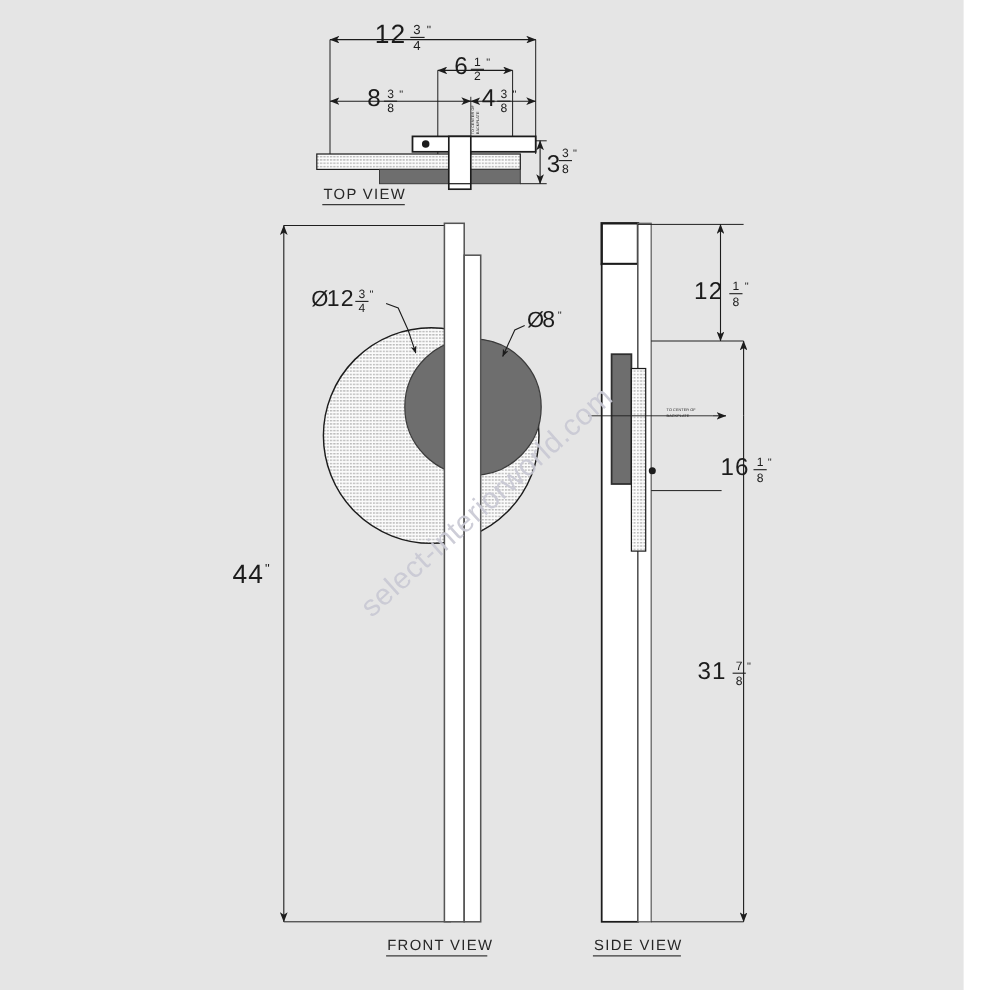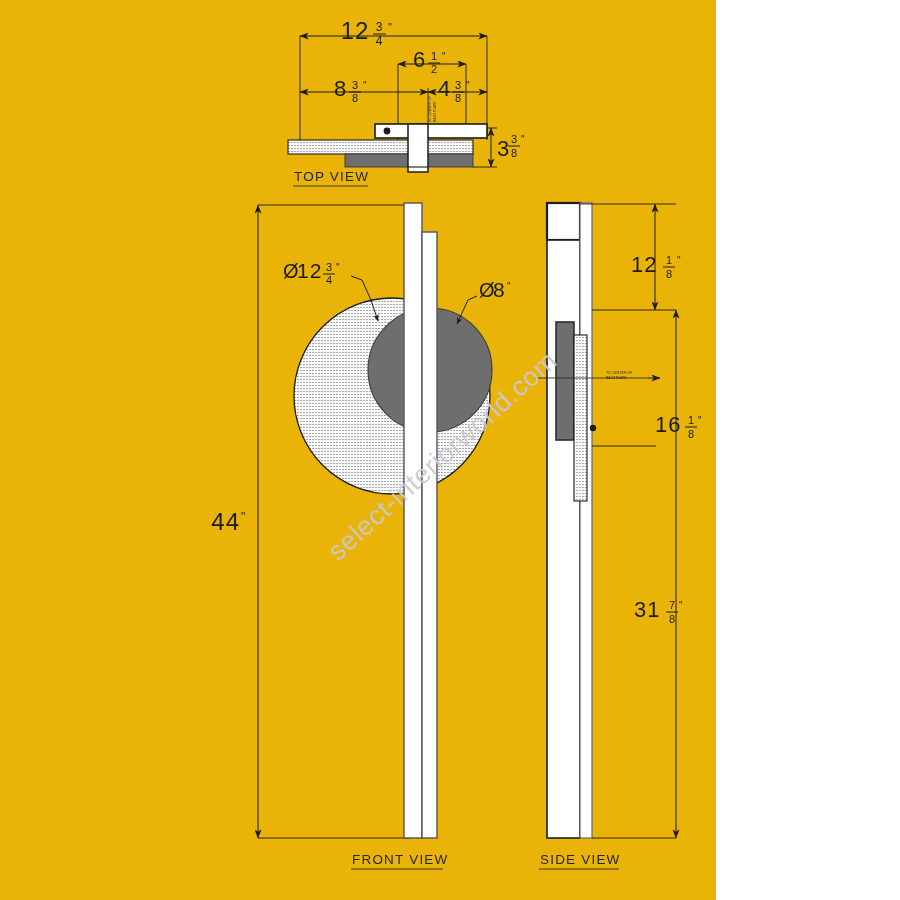--- a/index.html
+++ b/index.html
@@ -10,23 +10,23 @@
   body {
     width: 900px;
     height: 900px;
     font-family: "Liberation Sans", sans-serif;
     overflow: hidden;
     position: relative;
   }
   #sheet {
     position: absolute;
     left: 0; top: 0;
-    width: 716px;
+    width: 876px;
     height: 900px;
-    background: #eab308;
+    background: #e5e5e5;
   }
   svg.dwg {
     position: absolute;
     left: 0;
     top: 0;
     width: 900px;
     height: 900px;
     display: block;
   }
   .view-label {

